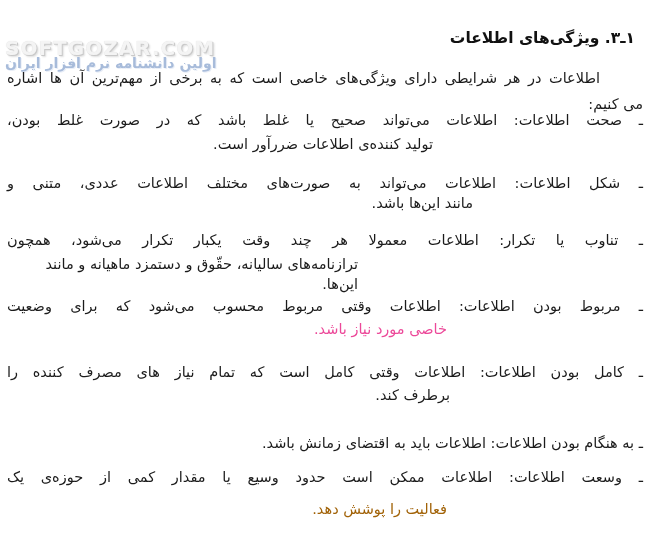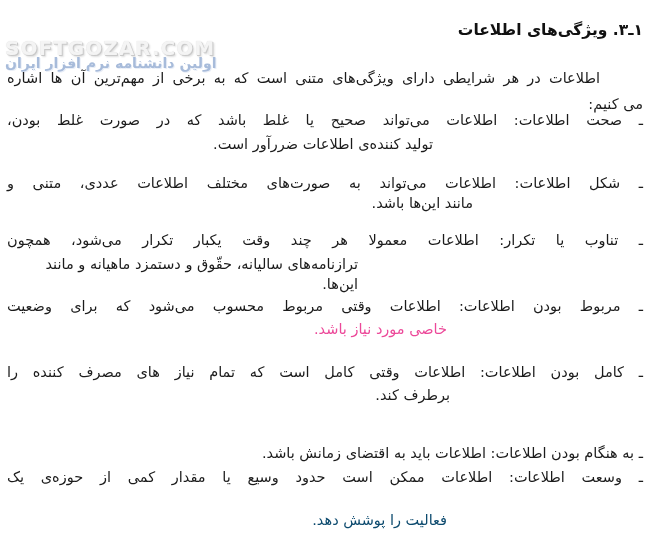--- a/index.html
+++ b/index.html
@@ -10,21 +10,21 @@
     overflow: hidden;
   }
   .page {
     position: relative;
     width: 650px; height: 540px;
     background: #ffffff;
   }
   .heading {
     position: absolute;
     top: 21px; right: 7px;
-    margin: 0;
+    margin: 8px;
     direction: rtl;
     font-size: 15.5px;
     font-weight: 700;
     color: #111111;
     font-family: "DejaVu Sans", sans-serif;
     z-index: 2;
   }
   .watermark { position: absolute; top: 0; left: 0; z-index: 1; }
   .wm-brand {
     position: absolute;
@@ -72,30 +72,30 @@
 <div class="page">
 
   <div class="watermark">
     <div class="wm-brand" style="color: rgb(244, 244, 244);">SOFTGOZAR.COM</div>
     <div class="wm-tagline" style="color: rgb(167, 187, 218);">اولین دانشنامه نرم افزار ایران</div>
   </div>
 
   <h1 class="heading">۱ـ۳. ویژگی‌های اطلاعات</h1>
 
   <div class="doc-body" id="doc-body">
-      <div class="line align-justify" style="top: 68px; padding-right: 43px; color: rgb(27, 27, 27);">اطلاعات در هر شرایطی دارای ویژگی‌های متنی است که به برخی از مهم‌ترین آن ها اشاره</div>
+      <div class="line align-justify" style="top: 68px; padding-right: 43px; color: rgb(27, 27, 27);">اطلاعات در هر شرایطی دارای ویژگی‌های خاصی است که به برخی از مهم‌ترین آن ها اشاره</div>
       <div class="line align-right" style="top: 94px; color: rgb(27, 27, 27);">می کنیم:</div>
       <div class="line align-justify" style="top: 110px; color: rgb(27, 27, 27);">ـ صحت اطلاعات: اطلاعات می‌تواند صحیح یا غلط باشد که در صورت غلط بودن،</div>
       <div class="line align-right" style="top: 134px; padding-right: 210px; color: rgb(27, 27, 27);">تولید کننده‌ی اطلاعات ضررآور است.</div>
       <div class="line align-justify" style="top: 173px; color: rgb(27, 27, 27);">ـ شکل اطلاعات: اطلاعات می‌تواند به صورت‌های مختلف اطلاعات عددی، متنی و</div>
       <div class="line align-right" style="top: 193px; padding-right: 170px; color: rgb(27, 27, 27);">مانند این‌ها باشد.</div>
       <div class="line align-justify" style="top: 230px; color: rgb(27, 27, 27);">ـ تناوب یا تکرار: اطلاعات معمولا هر چند وقت یکبار تکرار می‌شود، همچون</div>
       <div class="line align-right" style="top: 254px; padding-right: 285px; color: rgb(27, 27, 27);">ترازنامه‌های سالیانه، حقّوق و دستمزد ماهیانه و مانند این‌ها.</div>
       <div class="line align-justify" style="top: 296px; color: rgb(27, 27, 27);">ـ مربوط بودن اطلاعات: اطلاعات وقتی مربوط محسوب می‌شود که برای وضعیت</div>
       <div class="line align-right" style="top: 319px; padding-right: 196px; color: #ec4899;">خاصی مورد نیاز باشد.</div>
       <div class="line align-justify" style="top: 362px; color: rgb(27, 27, 27);">ـ کامل بودن اطلاعات: اطلاعات وقتی کامل است که تمام نیاز های مصرف کننده را</div>
       <div class="line align-right" style="top: 385px; padding-right: 193px; color: rgb(27, 27, 27);">برطرف کند.</div>
-      <div class="line align-right" style="top: 443px; color: rgb(27, 27, 27);">ـ به هنگام بودن اطلاعات: اطلاعات باید به اقتضای زمانش باشد.</div>
+      <div class="line align-right" style="top: 433px; color: rgb(27, 27, 27);">ـ به هنگام بودن اطلاعات: اطلاعات باید به اقتضای زمانش باشد.</div>
       <div class="line align-justify" style="top: 467px; color: rgb(27, 27, 27);">ـ وسعت اطلاعات: اطلاعات ممکن است حدود وسیع یا مقدار کمی از حوزه‌ی یک</div>
-      <div class="line align-right" style="top: 510px; padding-right: 196px; color: #0c4a6e;">فعالیت را پوشش دهد.</div>
+      <div class="line align-right" style="top: 499px; padding-right: 196px; color: #a16207;">فعالیت را پوشش دهد.</div>
     </div>
 
 </div>
 
 </body></html>

